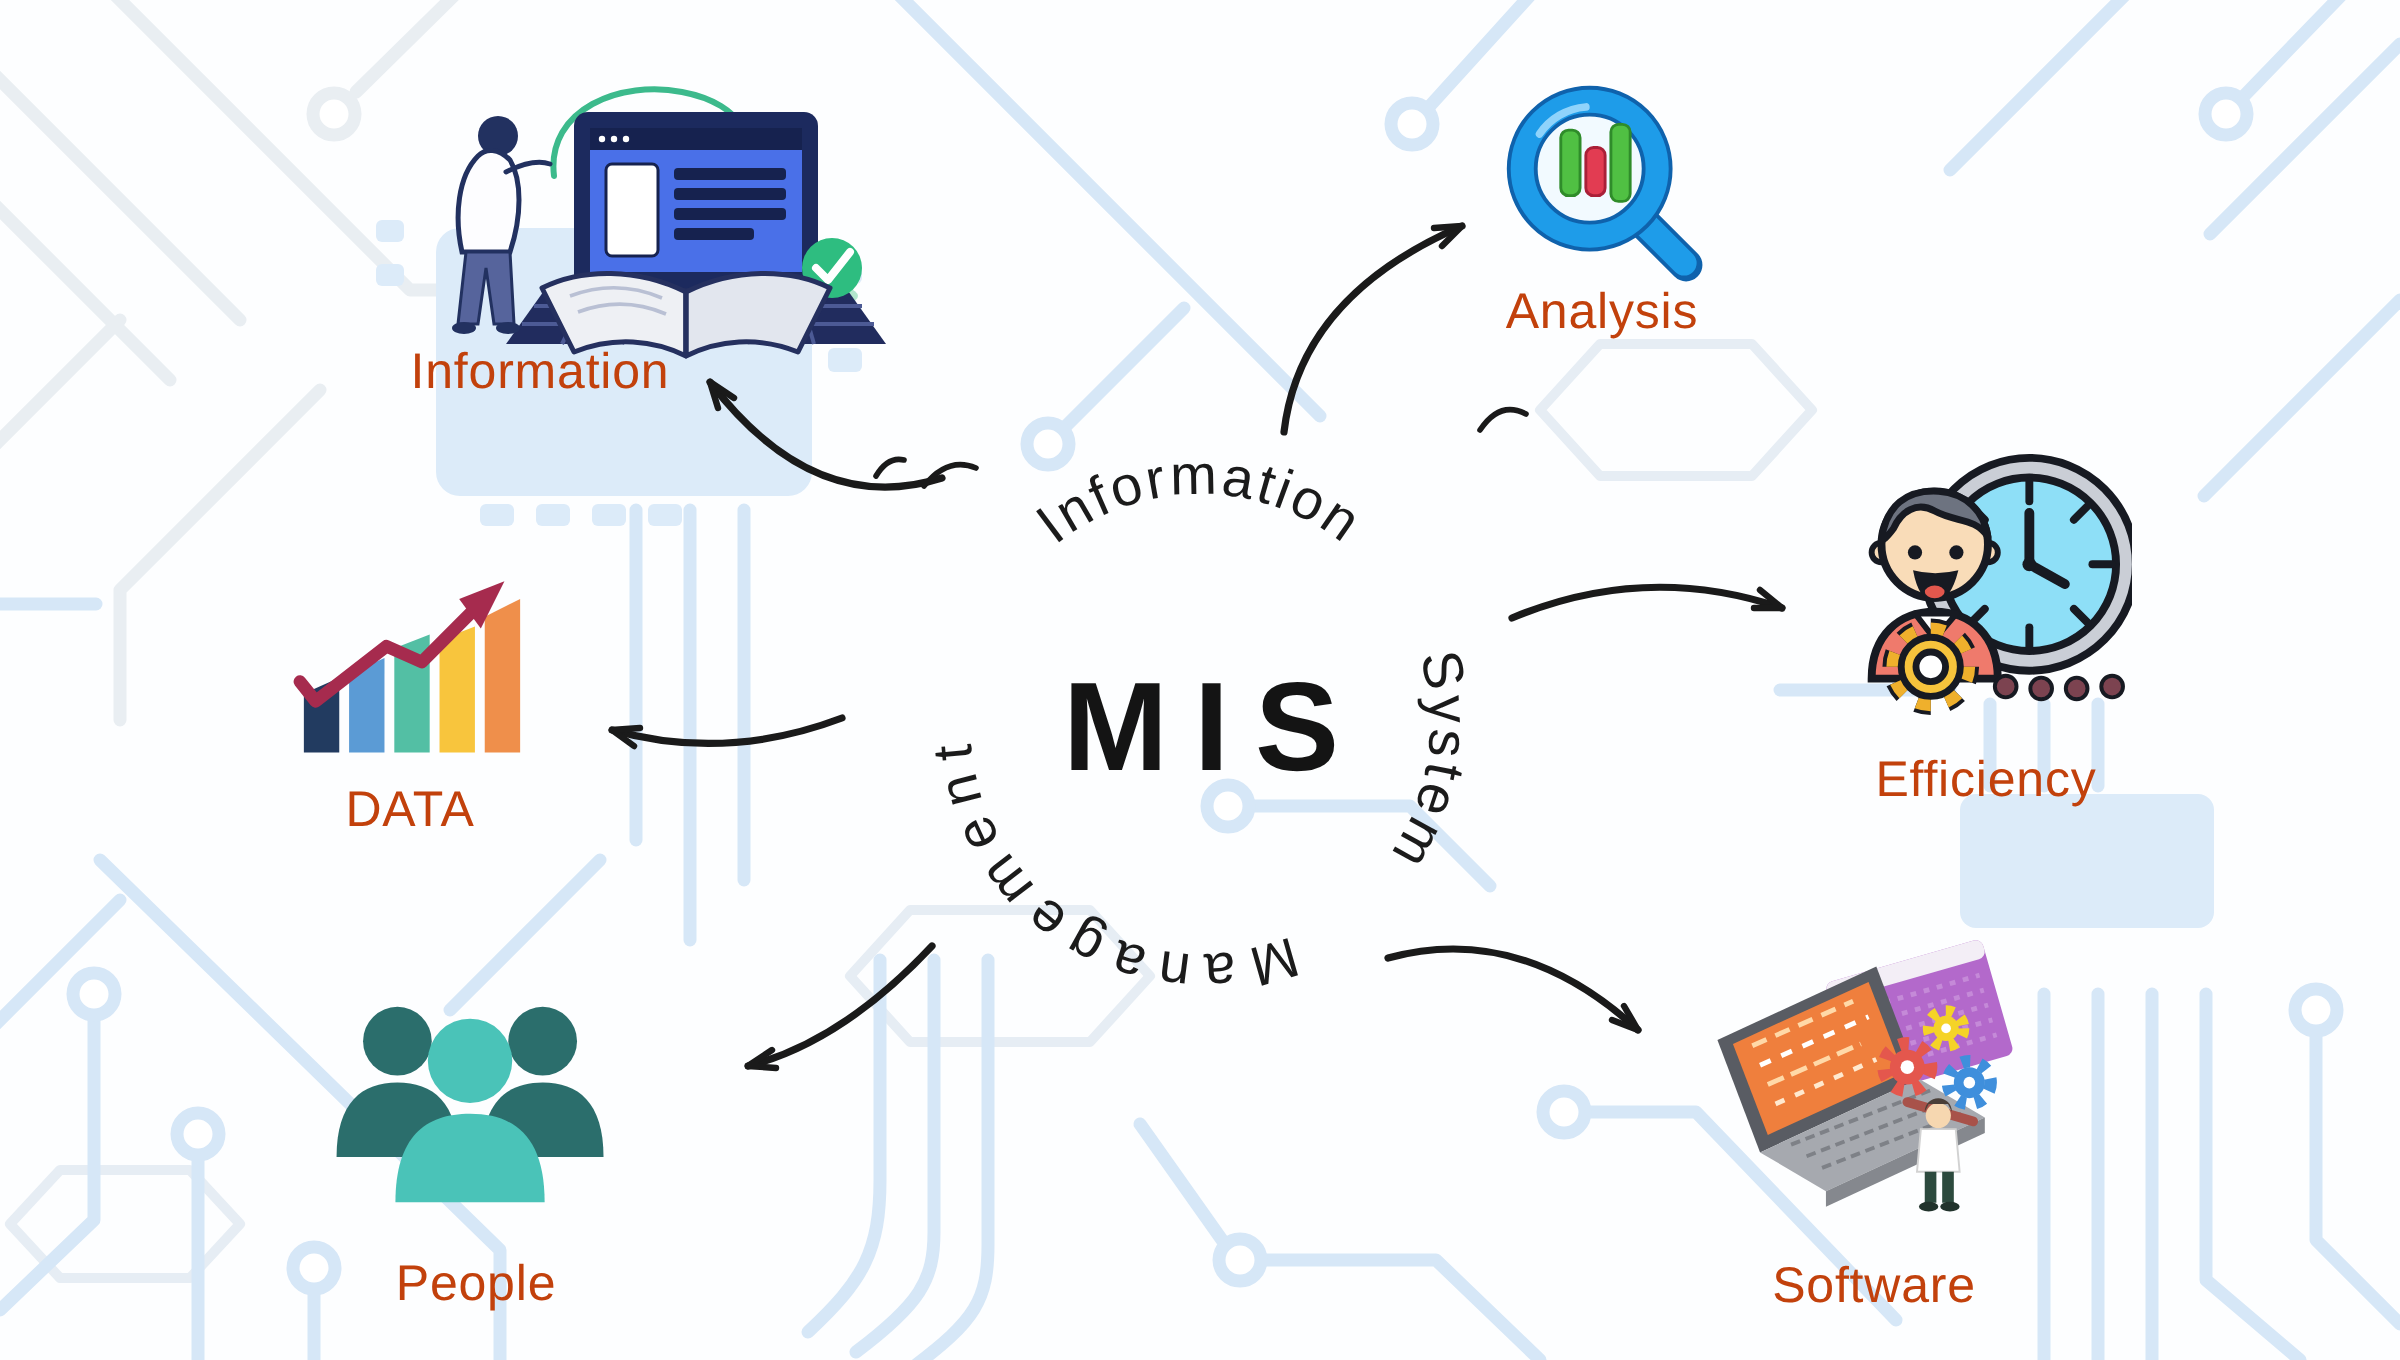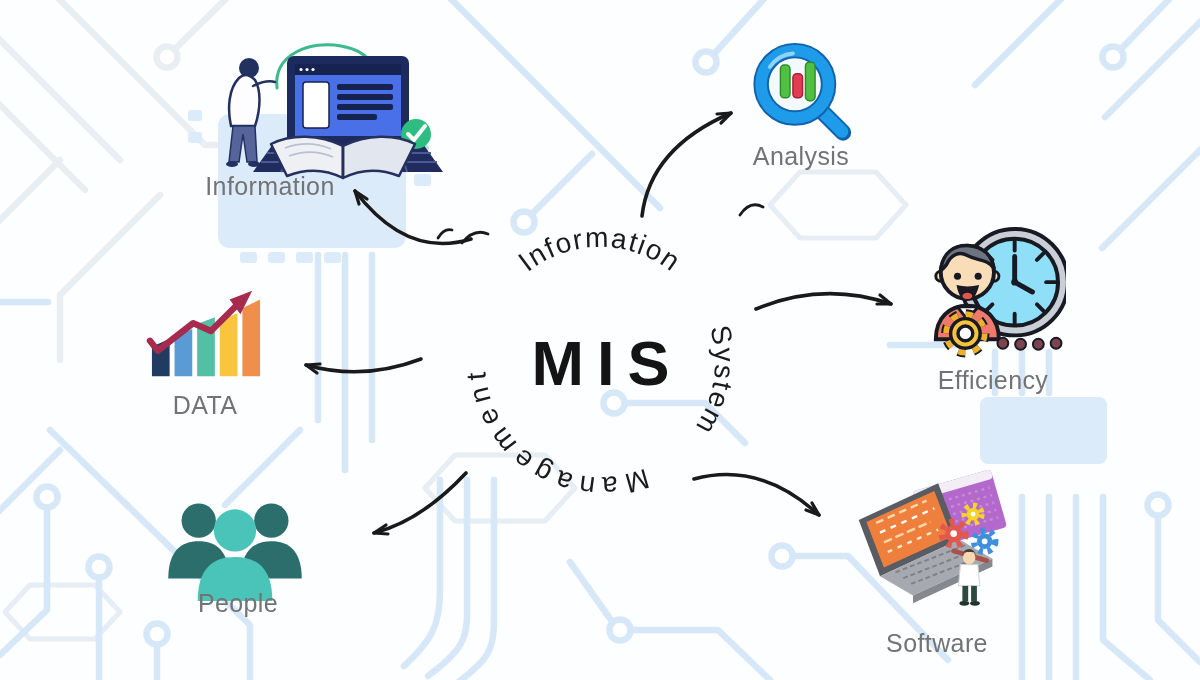--- a/index.html
+++ b/index.html
@@ -4,21 +4,21 @@
 <style>
   html,body{margin:0;padding:0;background:#ffffff;}
   .stage{
     position:relative;width:1200px;height:680px;overflow:hidden;
     background:#fdfeff;font-family:"Liberation Sans",sans-serif;
   }
   .layer{position:absolute;left:0;top:0;width:1200px;height:680px;}
   .icon{position:absolute;}
   .node-label{
     position:absolute;transform:translateX(-50%);
-    font-size:25px;color:#737373;letter-spacing:.4px;white-space:nowrap;
+    font-size:25px;color:#c2410c;letter-spacing:.4px;white-space:nowrap;
   }
   .ring-word{font-family:"Liberation Sans",sans-serif;fill:#1b1b1b;}
   .mis-text{font-family:"Liberation Sans",sans-serif;fill:#141414;font-weight:bold;}
 </style>
 </head>
 <body>
 
 <div class="stage">
 
   <svg class="layer" viewBox="0 0 1200 680">
@@ -331,18 +331,18 @@
       <g stroke-width="2.8">
         <path d="M 438,238 Q 444,228 452,230"></path>
         <path d="M 462,243 Q 474,228 488,234"></path>
         <path d="M 740,215 Q 750,200 763,207"></path>
       </g>
     </g>
   </svg>
 
   <div class="node-label" style="left:270px;top:172px">Information</div>
   <div class="node-label" style="left:801px;top:142px">Analysis</div>
-  <div class="node-label" style="left:993px;top:366px">Efficiency</div>
+  <div class="node-label" style="left:993px;top:376px">Efficiency</div>
   <div class="node-label" style="left:937px;top:629px">Software</div>
-  <div class="node-label" style="left:238px;top:589px">People</div>
+  <div class="node-label" style="left:238px;top:628px">People</div>
   <div class="node-label" style="left:205px;top:391px">DATA</div>
 
 </div>
 
 </body></html>

